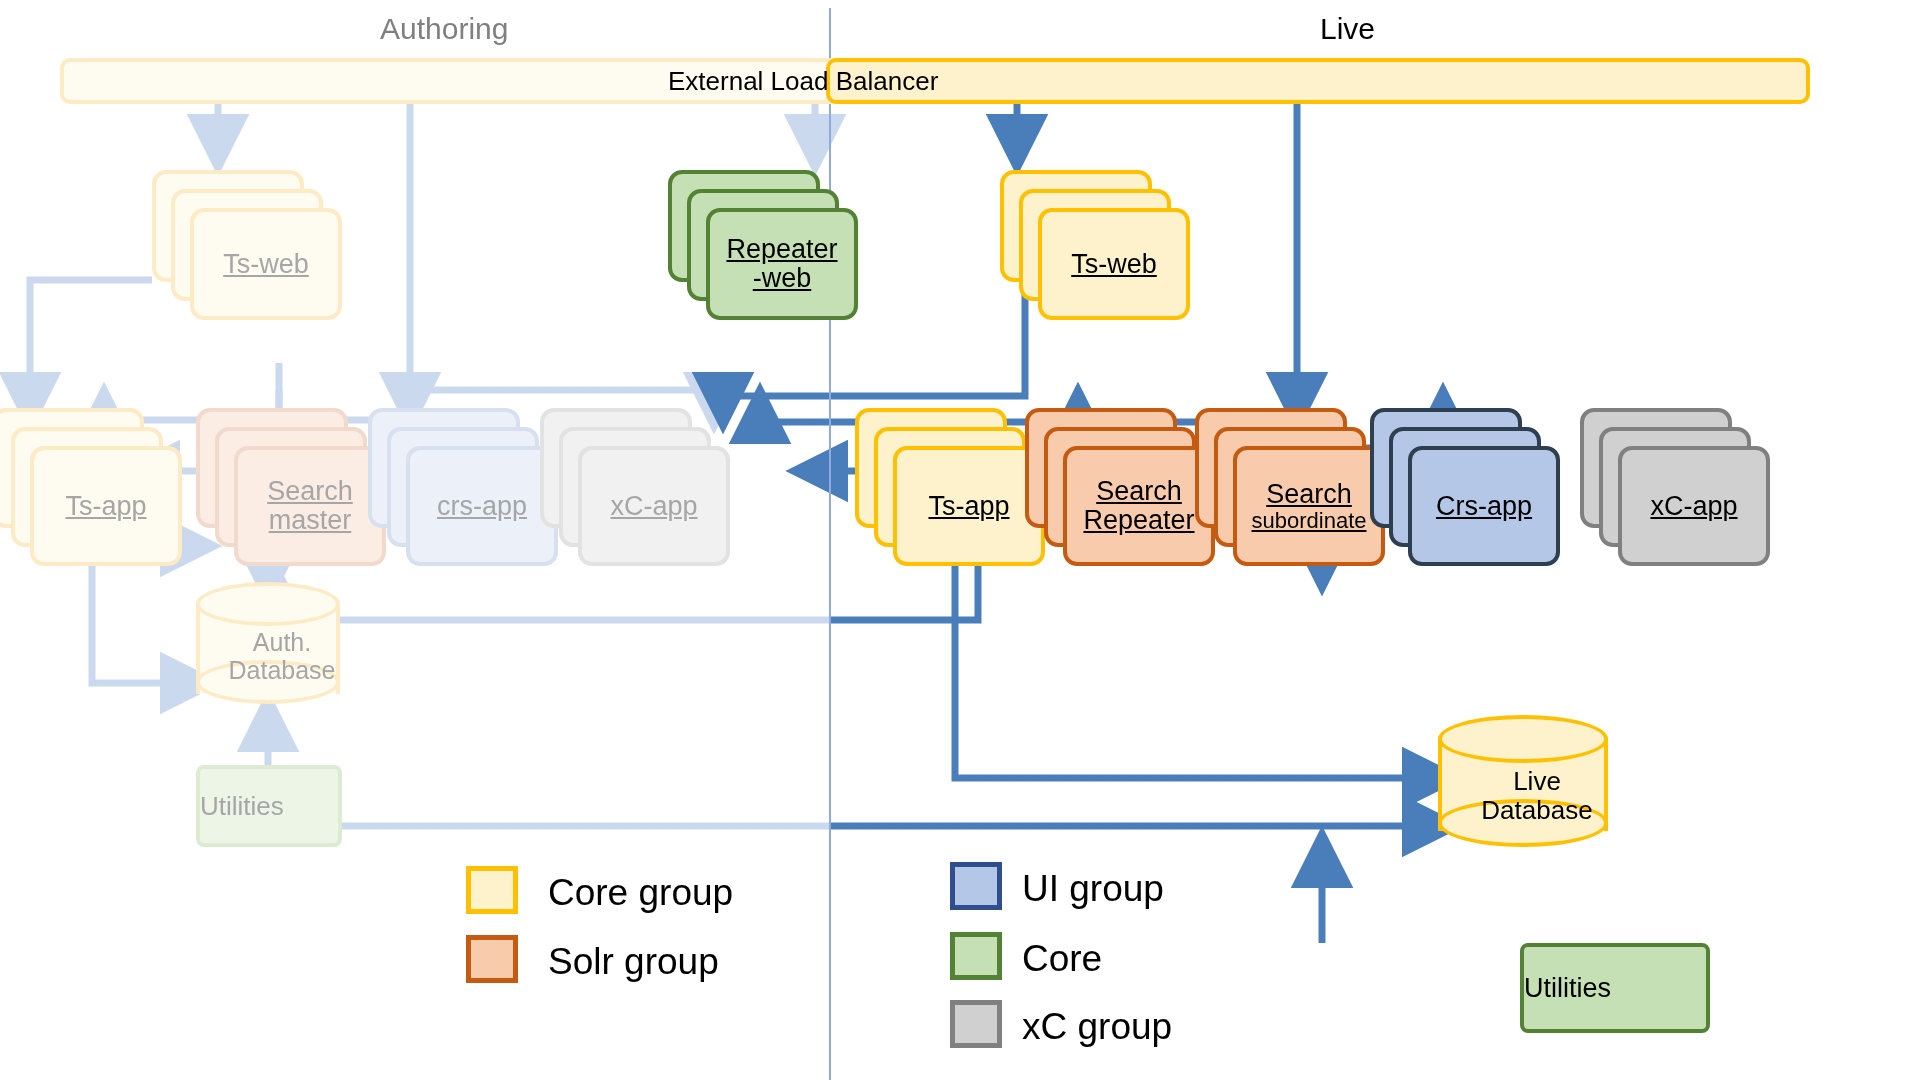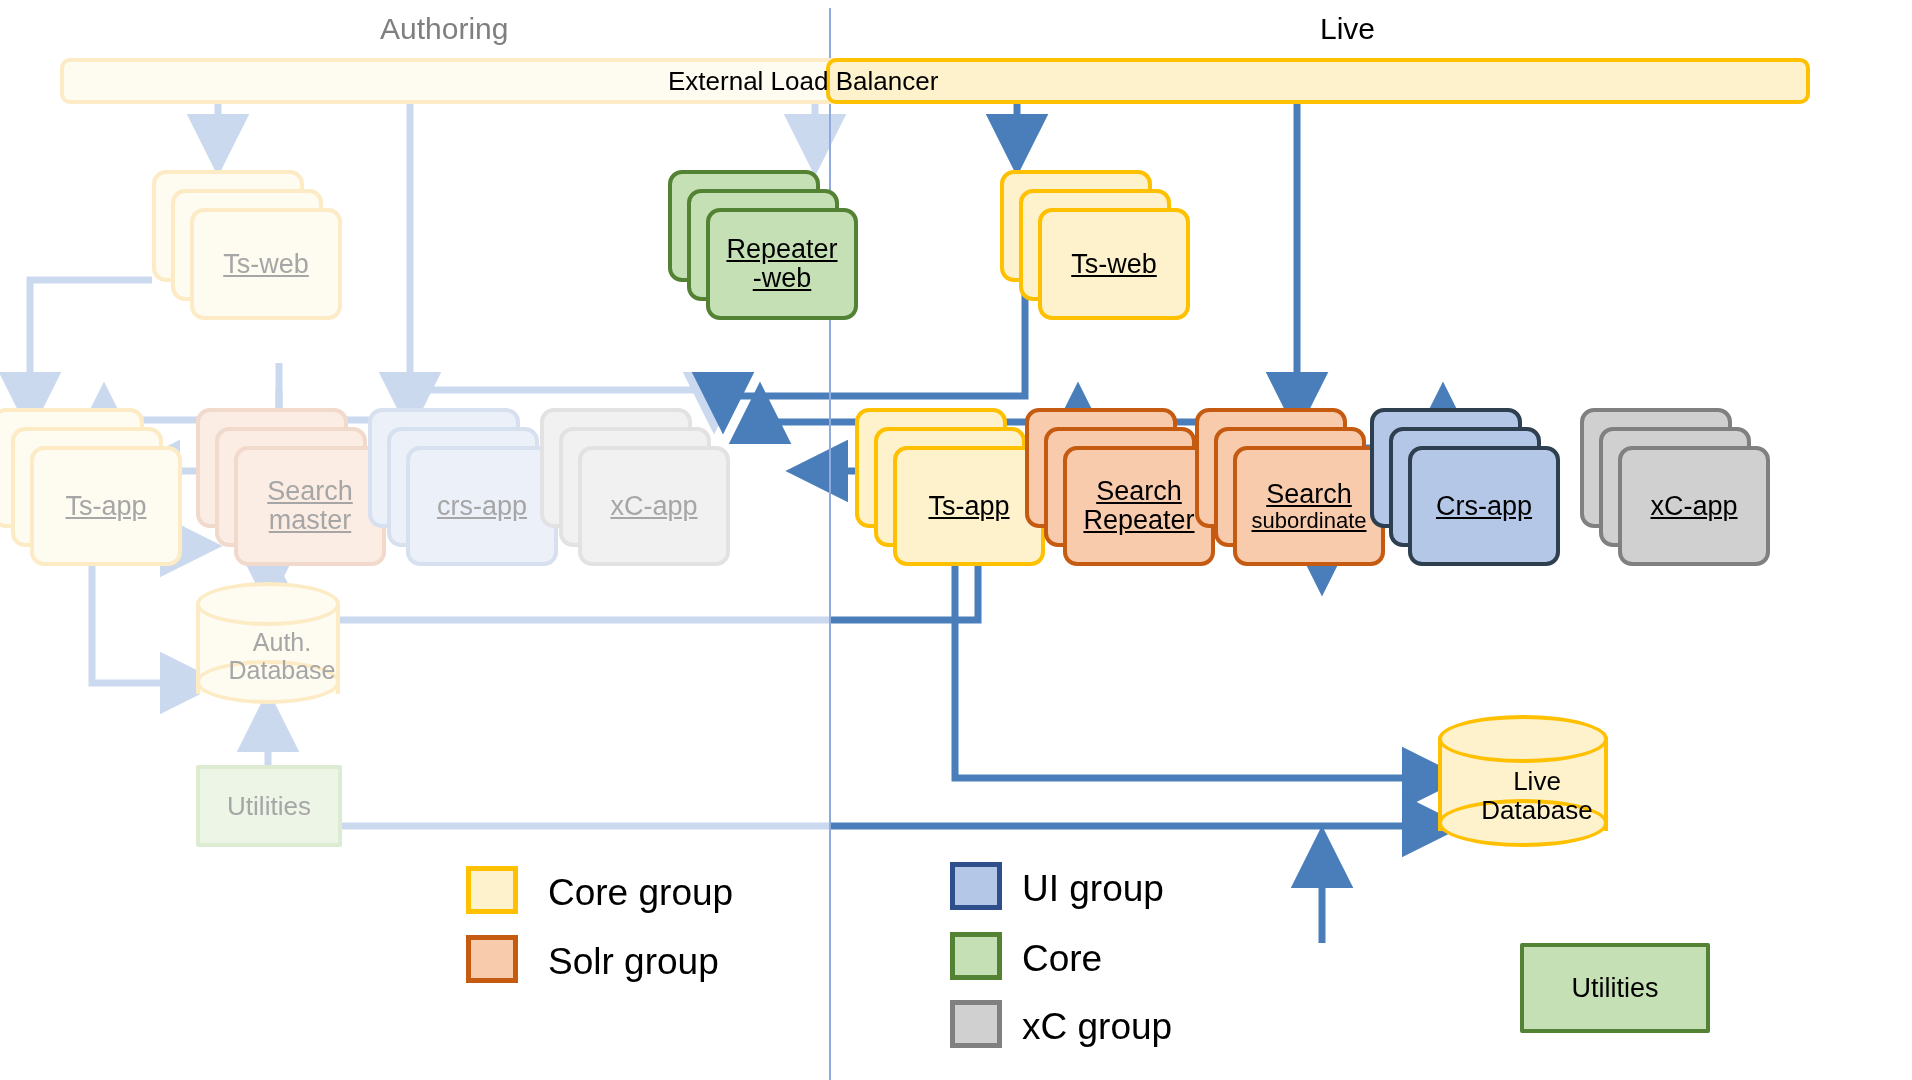--- a/index.html
+++ b/index.html
@@ -13,22 +13,22 @@
 
   
   .node{position:absolute;}
   .node .card{position:absolute;border-radius:14px;box-sizing:border-box;}
   .node .c1{left:0;top:0;}
   .node .c2{left:19px;top:19px;}
   .node .c3{left:38px;top:38px;}
   .node .txt{position:absolute;left:38px;top:38px;display:flex;flex-direction:column;
              align-items:center;justify-content:center;text-align:center;line-height:1.06;text-decoration:underline;}
 
-  .single{position:absolute;border-radius:2px;box-sizing:border-box;display:flex;
-          align-items:center;justify-content:center;text-align:center;}
+  .single{position:absolute;border-radius:8px;box-sizing:border-box;display:flex;
+          align-items:center;text-align:center;}
 
   
   .core   {background:#FEF2CC;border:4px solid #FFC000;}
   .solr   {background:#F8CBAD;border:4px solid #C55A11;}
   .ui     {background:#B4C7E7;border:4px solid #2E3F50;}
   .tools  {background:#C5E0B4;border:4px solid #548235;}
   .xc     {background:#D0D0D0;border:4px solid #808080;}
 
   .core-f {background:#FEFBF0;border:4px solid #FCEBC4;}
   .solr-f {background:#FBEDE4;border:4px solid #F1DACB;}

